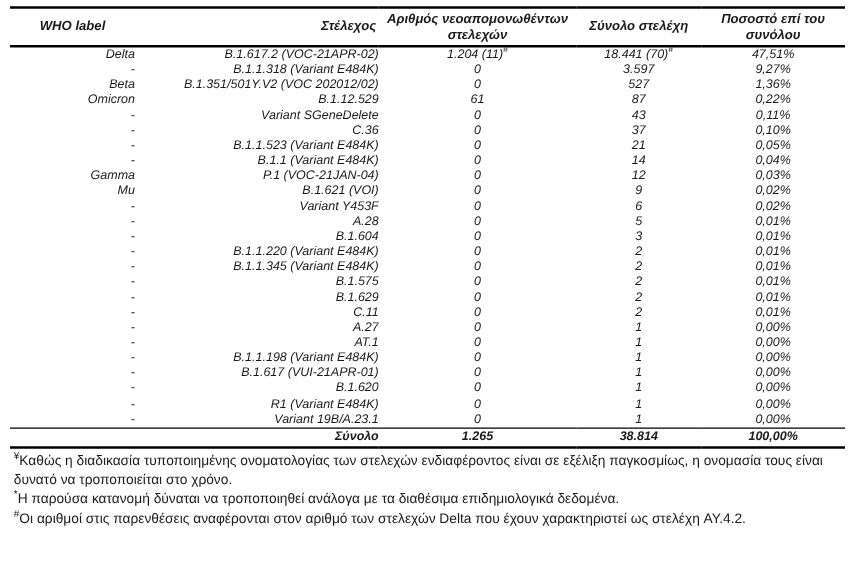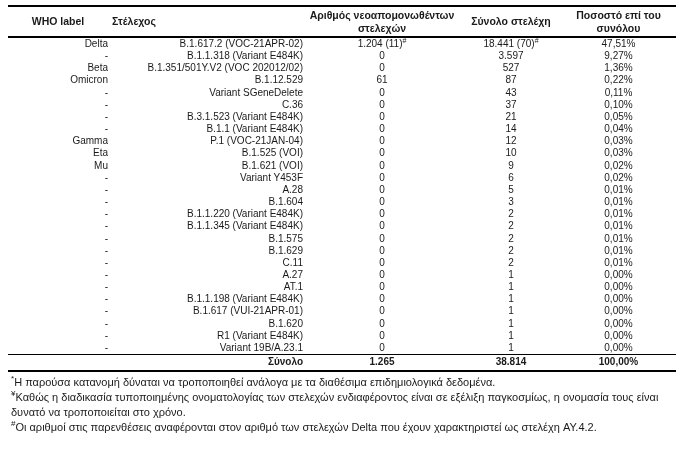--- a/index.html
+++ b/index.html
@@ -14,40 +14,41 @@
     font-family: "Liberation Sans", sans-serif;
     color: #1a1a1a;
   }
   .table-wrap {
     padding: 5px 7px 0 8px;
   }
   table {
     border-collapse: collapse;
     width: 668px;
     table-layout: fixed;
+    font-style: italic;
   }
   col.w0 { width: 100px; }
   col.w1 { width: 195px; }
   col.w2 { width: 158px; }
   col.w3 { width: 100px; }
   col.w4 { width: 115px; }
 
   thead tr {
     border-top: 2.5px solid #000;
     border-bottom: 2.5px solid #000;
   }
   th {
     font-weight: bold;
     font-size: 10.5px;
     line-height: 12.5px;
     padding: 2px 2px;
     vertical-align: middle;
     text-align: center;
   }
-  th.c1h { text-align: left; padding-left: 4px; }
+  th.c1h { text-align: right; padding-left: 4px; }
 
   td {
     font-size: 10px;
     line-height: 12.15px;
     padding: 0;
     white-space: nowrap;
     overflow: hidden;
     vertical-align: middle;
   }
   .c0 { text-align: right; }
@@ -139,44 +140,37 @@
         </tr>
         <tr>
           <td class="c0">-</td>
           <td class="c1">C.36</td>
           <td class="c2">0</td>
           <td class="c3">37</td>
           <td class="c4">0,10%</td>
         </tr>
         <tr>
           <td class="c0">-</td>
-          <td class="c1">B.3.1.523 (Variant E484K)</td>
+          <td class="c1">B.1.1.523 (Variant E484K)</td>
           <td class="c2">0</td>
           <td class="c3">21</td>
           <td class="c4">0,05%</td>
         </tr>
         <tr>
           <td class="c0">-</td>
           <td class="c1">B.1.1 (Variant E484K)</td>
           <td class="c2">0</td>
           <td class="c3">14</td>
           <td class="c4">0,04%</td>
         </tr>
         <tr>
           <td class="c0">Gamma</td>
           <td class="c1">P.1 (VOC-21JAN-04)</td>
           <td class="c2">0</td>
           <td class="c3">12</td>
-          <td class="c4">0,03%</td>
-        </tr>
-        <tr>
-          <td class="c0">Eta</td>
-          <td class="c1">B.1.525 (VOI)</td>
-          <td class="c2">0</td>
-          <td class="c3">10</td>
           <td class="c4">0,03%</td>
         </tr>
         <tr>
           <td class="c0">Mu</td>
           <td class="c1">B.1.621 (VOI)</td>
           <td class="c2">0</td>
           <td class="c3">9</td>
           <td class="c4">0,02%</td>
         </tr>
         <tr>
@@ -290,17 +284,17 @@
         <td class="c0"></td>
         <td class="c1">Σύνολο</td>
         <td class="c2">1.265</td>
         <td class="c3">38.814</td>
         <td class="c4">100,00%</td>
       </tr>
     </tfoot>
   </table>
 
   <div class="footnotes">
+    <p class="footnote"><sup>¥</sup><span>Καθώς η διαδικασία τυποποιημένης ονοματολογίας των στελεχών ενδιαφέροντος είναι σε εξέλιξη παγκοσμίως, η ονομασία τους είναι δυνατό να τροποποιείται στο χρόνο.</span></p>
     <p class="footnote"><sup>*</sup><span>Η παρούσα κατανομή δύναται να τροποποιηθεί ανάλογα με τα διαθέσιμα επιδημιολογικά δεδομένα.</span></p>
-    <p class="footnote"><sup>¥</sup><span>Καθώς η διαδικασία τυποποιημένης ονοματολογίας των στελεχών ενδιαφέροντος είναι σε εξέλιξη παγκοσμίως, η ονομασία τους είναι δυνατό να τροποποιείται στο χρόνο.</span></p>
     <p class="footnote"><sup>#</sup><span>Οι αριθμοί στις παρενθέσεις αναφέρονται στον αριθμό των στελεχών Delta που έχουν χαρακτηριστεί ως στελέχη AY.4.2.</span></p>
   </div>
 </div>
 
 </body></html>

